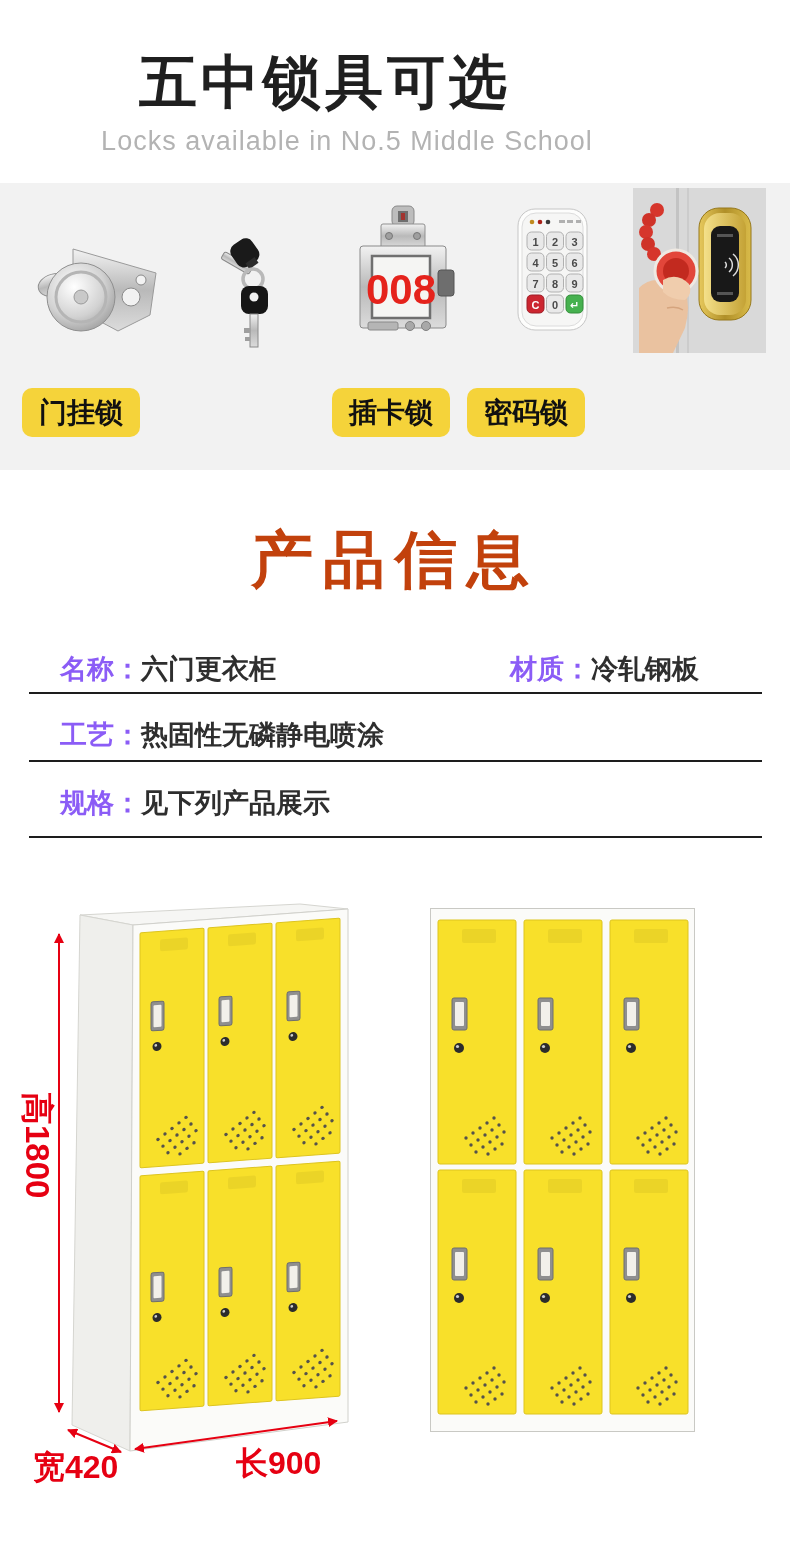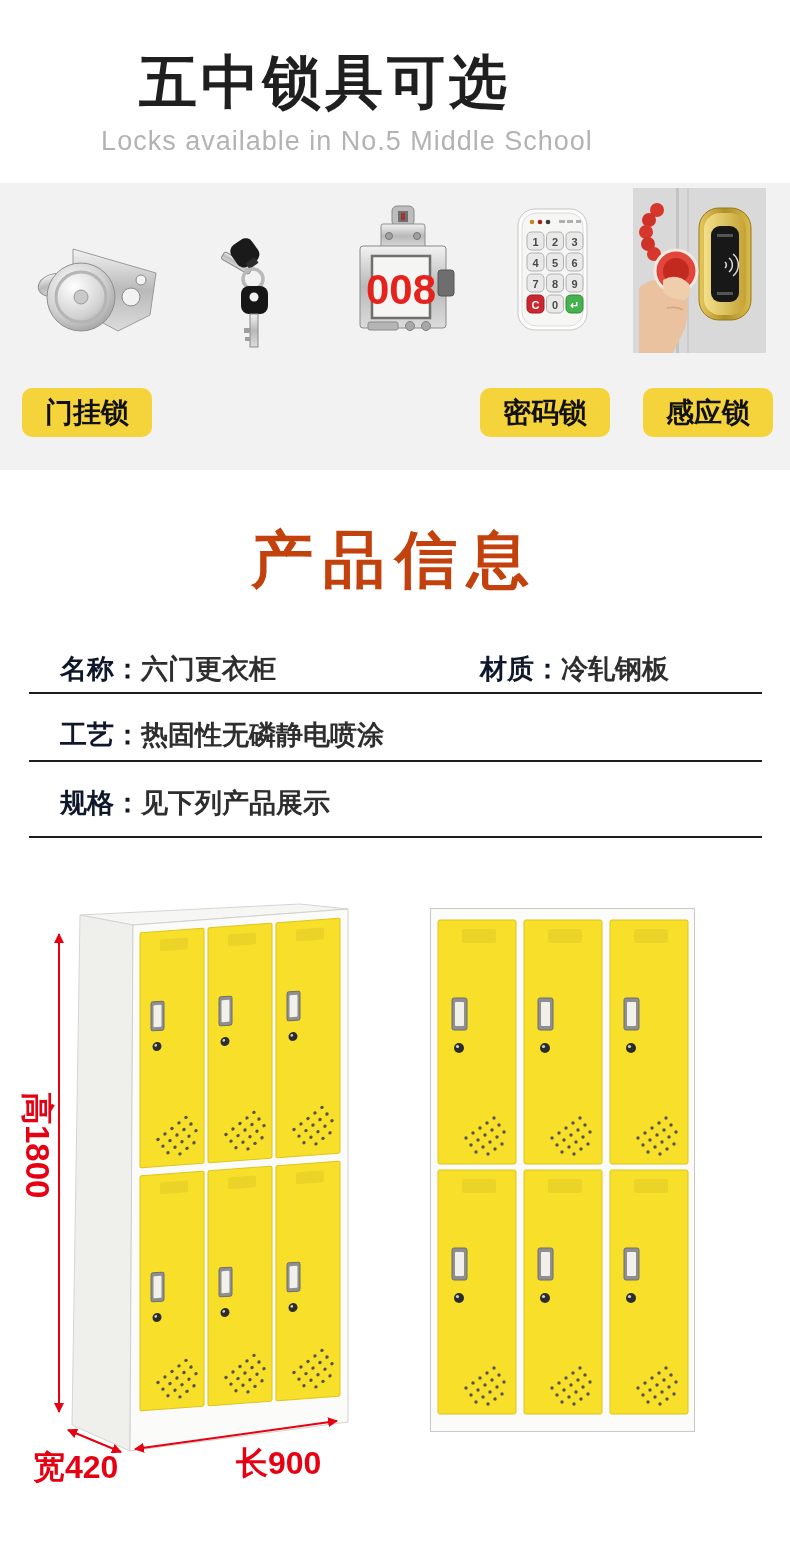--- a/index.html
+++ b/index.html
@@ -15,33 +15,33 @@
   }
   .header-subtitle{
     top:126px;left:0;width:694px;text-align:center;
     font-size:27px;font-weight:400;color:#b3b3b3;letter-spacing:1px;
   }
   .locks-band{
     top:183px;left:0;width:790px;height:287px;background:#f2f2f2;
   }
   .lock-fig{position:absolute;}
   .lock-pill{
-    position:absolute;top:205px;width:130px;height:49px;border-radius:10px;
+    position:absolute;top:205px;width:118px;height:49px;border-radius:10px;
     background:#f5d33a;color:#111;font-size:28px;font-weight:700;
     text-align:center;line-height:49px;
   }
   .product-title{
     top:518px;left:0;width:790px;text-align:center;
     font-size:62px;font-weight:900;letter-spacing:10px;color:#c2410c;
   }
   .spec-row{left:0;width:790px;height:42px;font-size:27px;line-height:42px;}
   .spec-cell{position:absolute;top:0;white-space:nowrap;}
   .spec-cell.c0{left:60px;}
-  .spec-cell.c1{left:480px;}
-  .spec-label{font-weight:700;color:#0f172a;}
+  .spec-cell.c1{left:510px;}
+  .spec-label{font-weight:700;color:#8b5cf6;}
   .spec-value{font-weight:700;color:#2e2e2e;}
   .spec-divider{left:29px;width:733px;height:2px;background:#1d1d1d;}
   svg{display:block;}
   .red-dim{fill:#e60012;font-weight:700;}
 </style>
 </head>
 <body>
 
 <div class="page">
 
@@ -217,22 +217,22 @@
         <circle cx="15" cy="56" r="7" fill="#cf3228"></circle>
       <circle cx="21" cy="66" r="7" fill="#d6362c"></circle>
       <path d="M6,100 Q18,88 34,94 L52,102 Q58,118 52,140 L40,165 L6,165 Z" fill="#eac2a0"></path>
       <circle cx="43" cy="83" r="21" fill="#e2463a" stroke="#efe9e2" stroke-width="3"></circle>
       <circle cx="43" cy="83" r="13" fill="#c22a1f"></circle>
       <path d="M30,92 Q44,84 56,96 Q60,106 52,112 Q38,112 30,104 Z" fill="#f0cdad"></path>
       <path d="M34,120 Q44,118 50,122" stroke="#d5a47e" fill="none" stroke-width="1.5"></path>
     </svg>
 
     <div class="lock-pill" style="left:22px">门挂锁</div>
-    <div class="lock-pill" style="left:480px">密码锁</div>
-    <div class="lock-pill" style="left:643px">感应锁</div>
+    <div class="lock-pill" style="left:332px">插卡锁</div>
+    <div class="lock-pill" style="left:467px">密码锁</div>
   </div>
 
   <div class="abs product-title">产品信息</div>
 
   <div class="abs spec-row" style="top:648px">
     <div class="spec-cell c0">
       <span class="spec-label">名称：</span><span class="spec-value">六门更衣柜</span>
     </div>
     <div class="spec-cell c1">
       <span class="spec-label">材质：</span><span class="spec-value">冷轧钢板</span>

